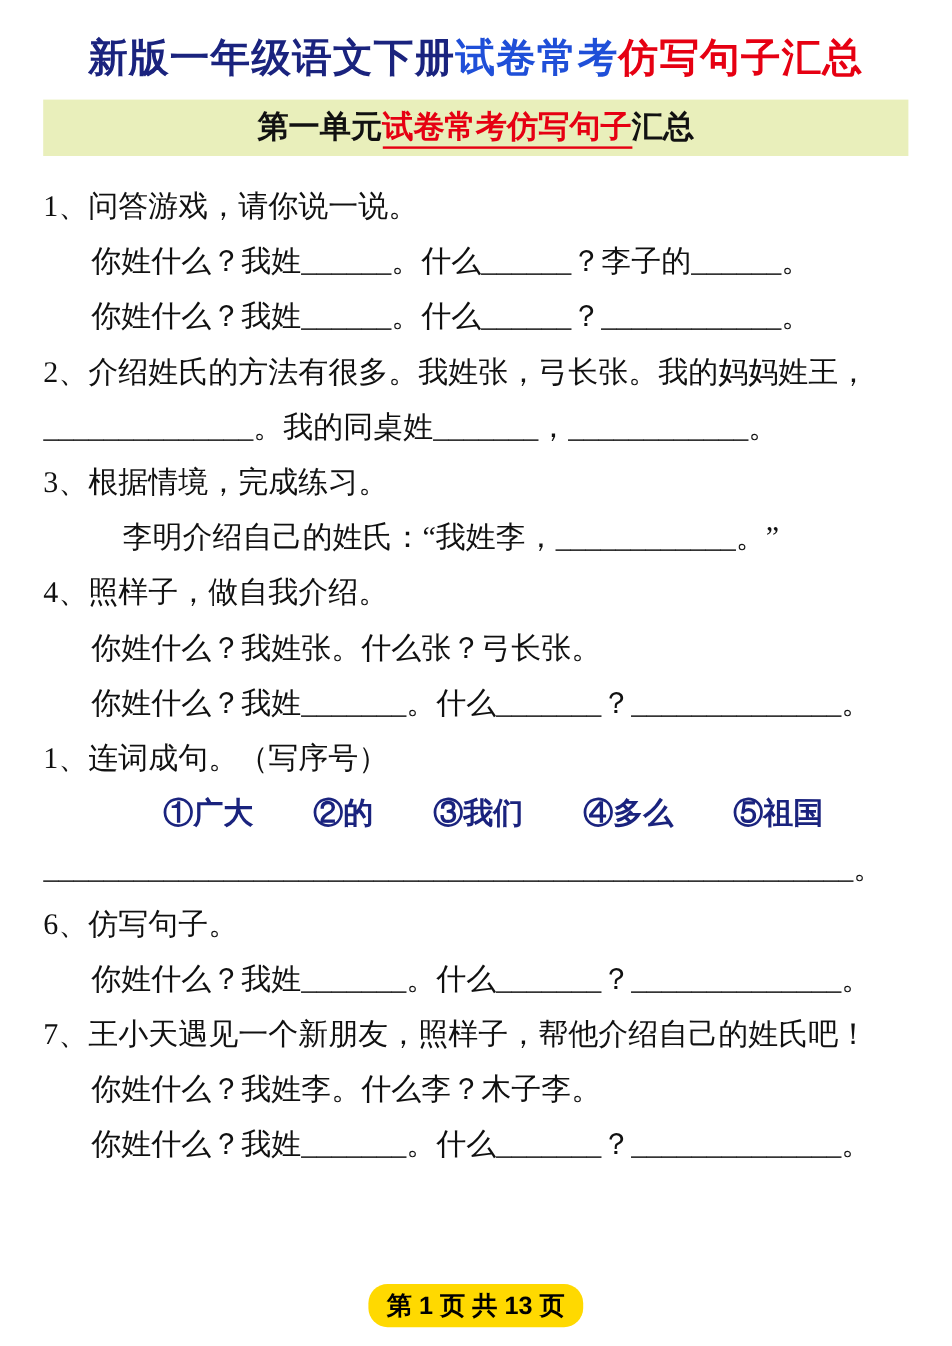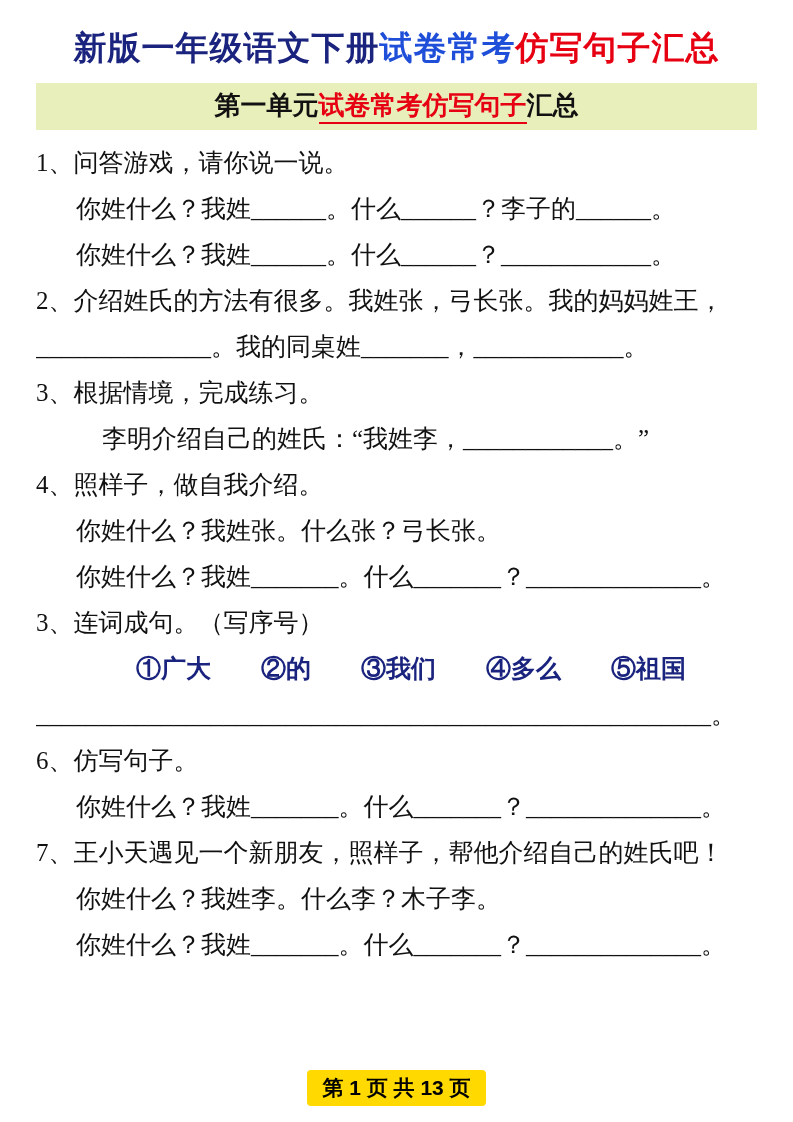--- a/index.html
+++ b/index.html
@@ -30,21 +30,21 @@
   .title .t3 { color: var(--title-part3, #e60012); }
 
   .subtitle {
     background: var(--subtitle-highlight, #e9efbb);
     text-align: center;
     font-family: "Liberation Sans", sans-serif;
     font-weight: bold;
     font-size: 26px;
     color: #111111;
     padding: 5px 0 7px 0;
-    margin-bottom: 10px;
+    margin-bottom: 20px;
   }
   .subtitle .s2 {
     color: var(--subtitle-red, #e60012);
     border-bottom: 2px solid var(--subtitle-red, #e60012);
     padding-bottom: 2px;
   }
 
   .body .ln {
     font-size: 25px;
     line-height: 46px;
@@ -65,21 +65,21 @@
     text-align: center;
   }
   .badge {
     display: inline-block;
     background: var(--footer-badge, #ffd900);
     color: #000000;
     font-family: "Liberation Sans", sans-serif;
     font-weight: bold;
     font-size: 21px;
     padding: 4px 15px;
-    border-radius: 4px;
+    border-radius: 16px;
   }
 </style>
 </head>
 <body>
 
 <div class="page">
 
   <h1 class="title">
     <span class="t1">新版一年级语文下册</span><span class="t2">试卷常考</span><span class="t3">仿写句子汇总</span>
   </h1>
@@ -92,21 +92,21 @@
     <p class="ln">1、问答游戏，请你说一说。</p>
     <p class="ln ind1">你姓什么？我姓______。什么______？李子的______。</p>
     <p class="ln ind1">你姓什么？我姓______。什么______？____________。</p>
     <p class="ln">2、介绍姓氏的方法有很多。我姓张，弓长张。我的妈妈姓王，</p>
     <p class="ln">______________。我的同桌姓_______，____________。</p>
     <p class="ln">3、根据情境，完成练习。</p>
     <p class="ln ind2">李明介绍自己的姓氏：“我姓李，____________。”</p>
     <p class="ln">4、照样子，做自我介绍。</p>
     <p class="ln ind1">你姓什么？我姓张。什么张？弓长张。</p>
     <p class="ln ind1">你姓什么？我姓_______。什么_______？______________。</p>
-    <p class="ln">3、连词成句。（写序号）</p>
+    <p class="ln">1、连词成句。（写序号）</p>
     <p class="ln ind3 blue">①广大　　②的　　③我们　　④多么　　⑤祖国</p>
     <p class="ln">______________________________________________________。</p>
     <p class="ln">6、仿写句子。</p>
     <p class="ln ind1">你姓什么？我姓_______。什么_______？______________。</p>
     <p class="ln">7、王小天遇见一个新朋友，照样子，帮他介绍自己的姓氏吧！</p>
     <p class="ln ind1">你姓什么？我姓李。什么李？木子李。</p>
     <p class="ln ind1">你姓什么？我姓_______。什么_______？______________。</p>
   </div>
 
   <div class="footer">

